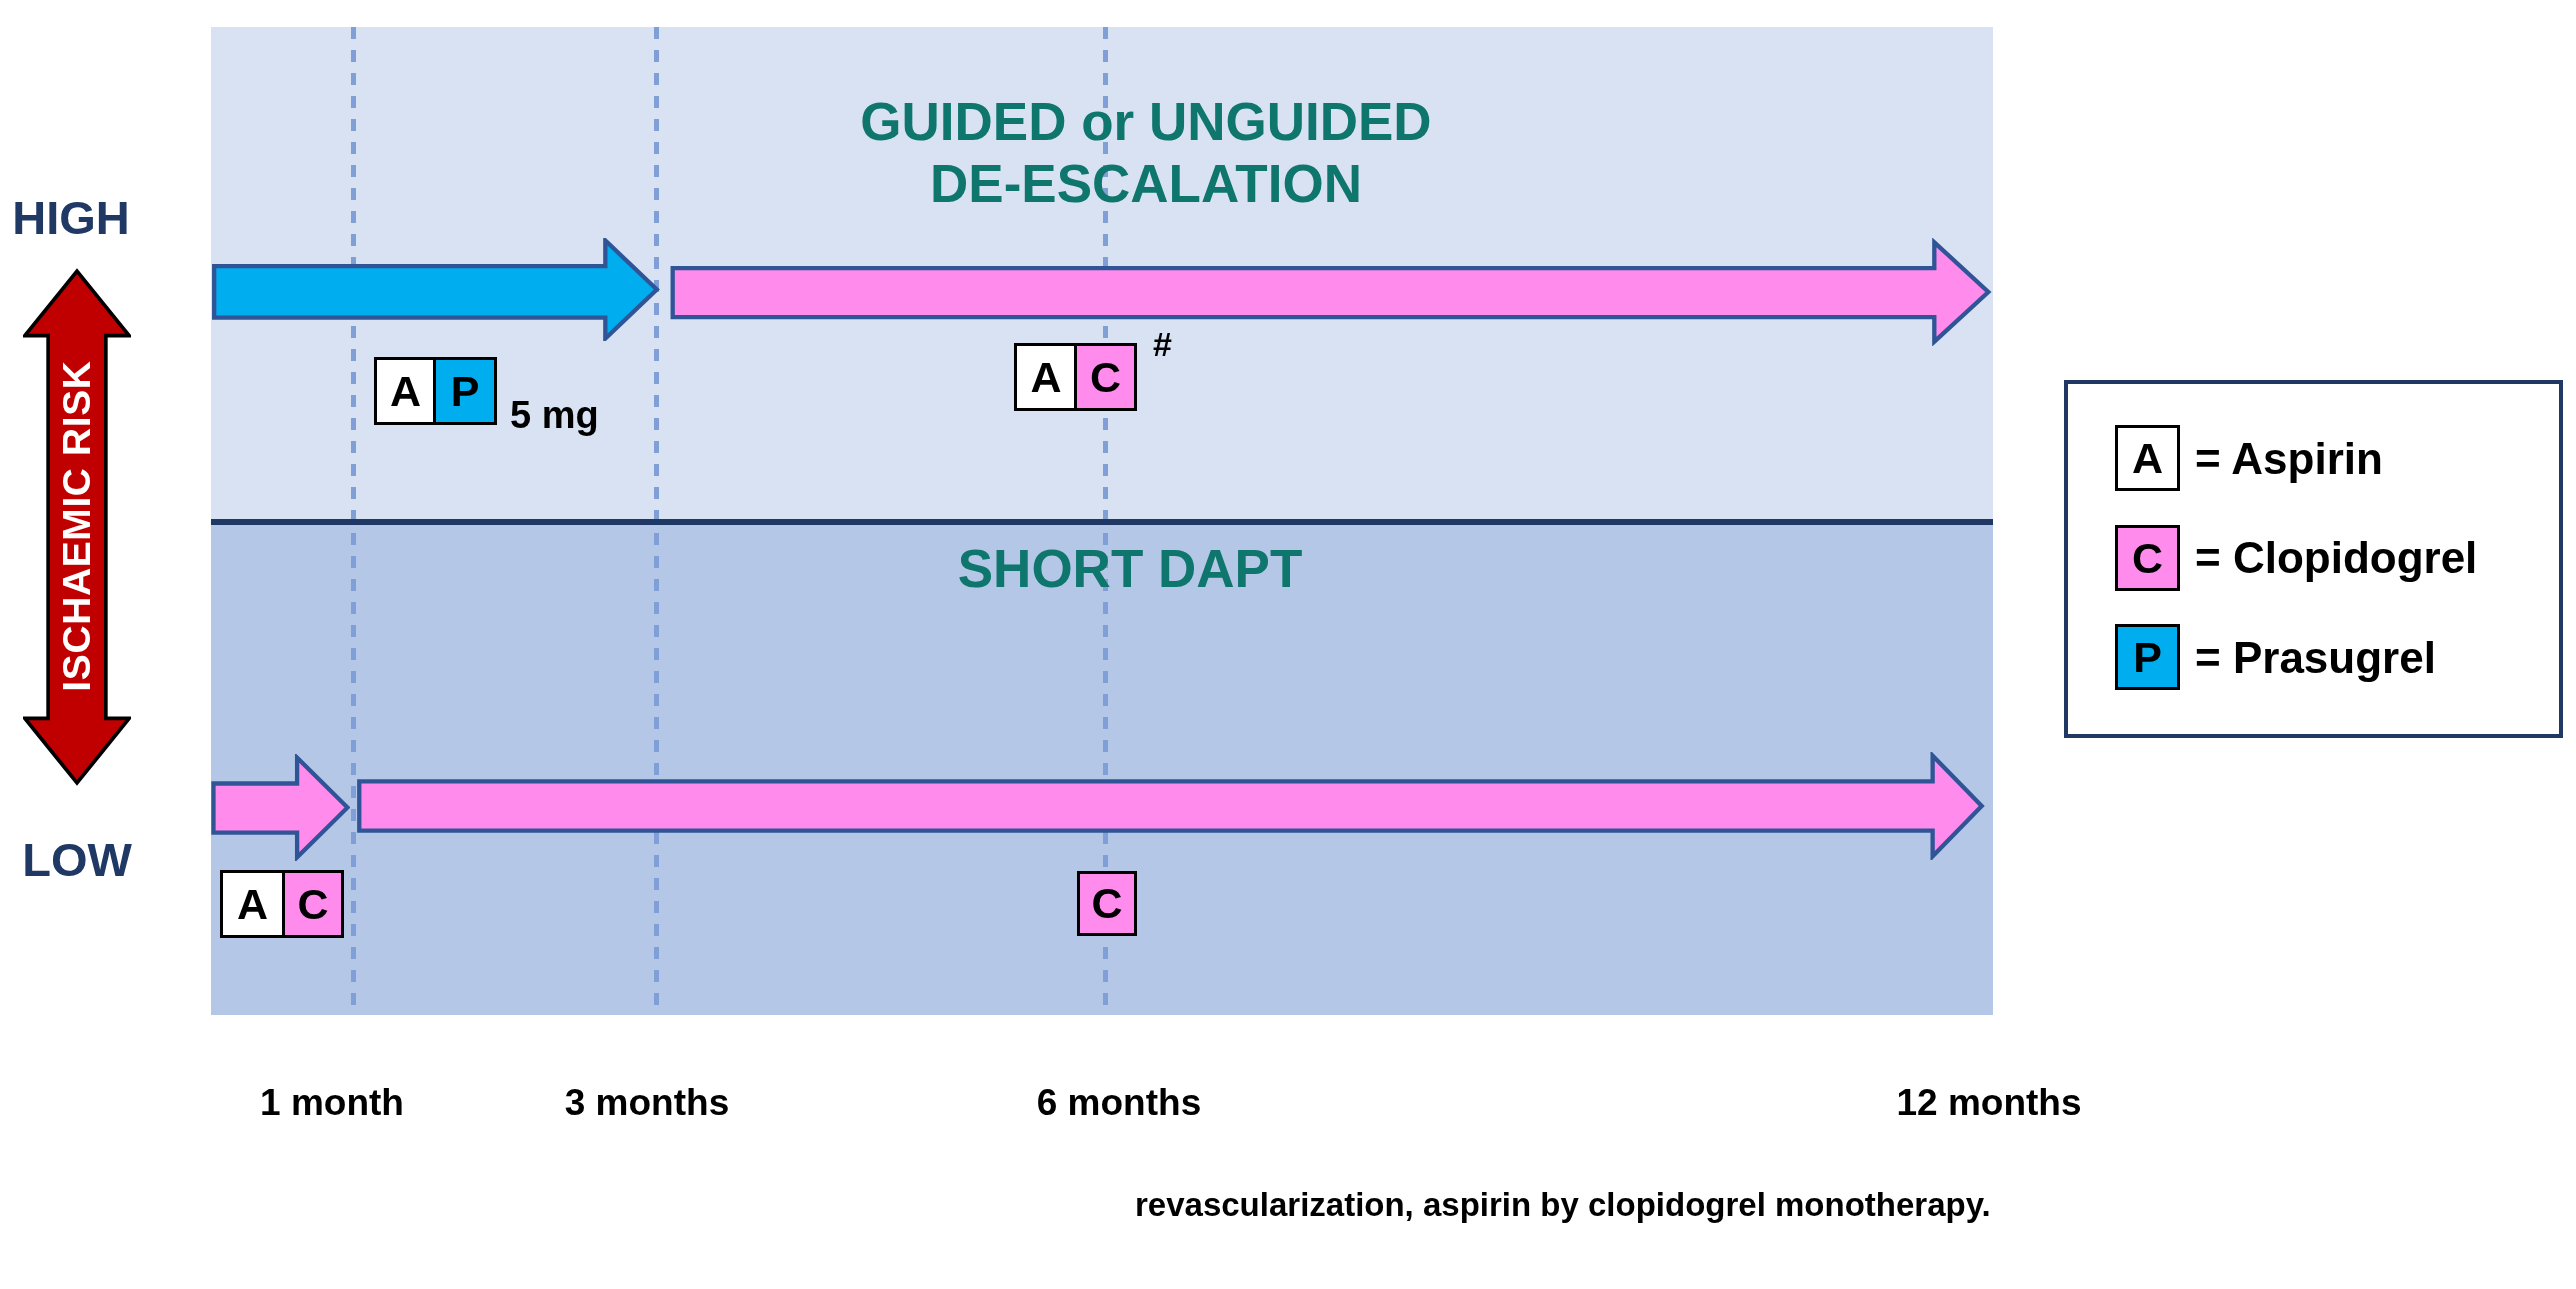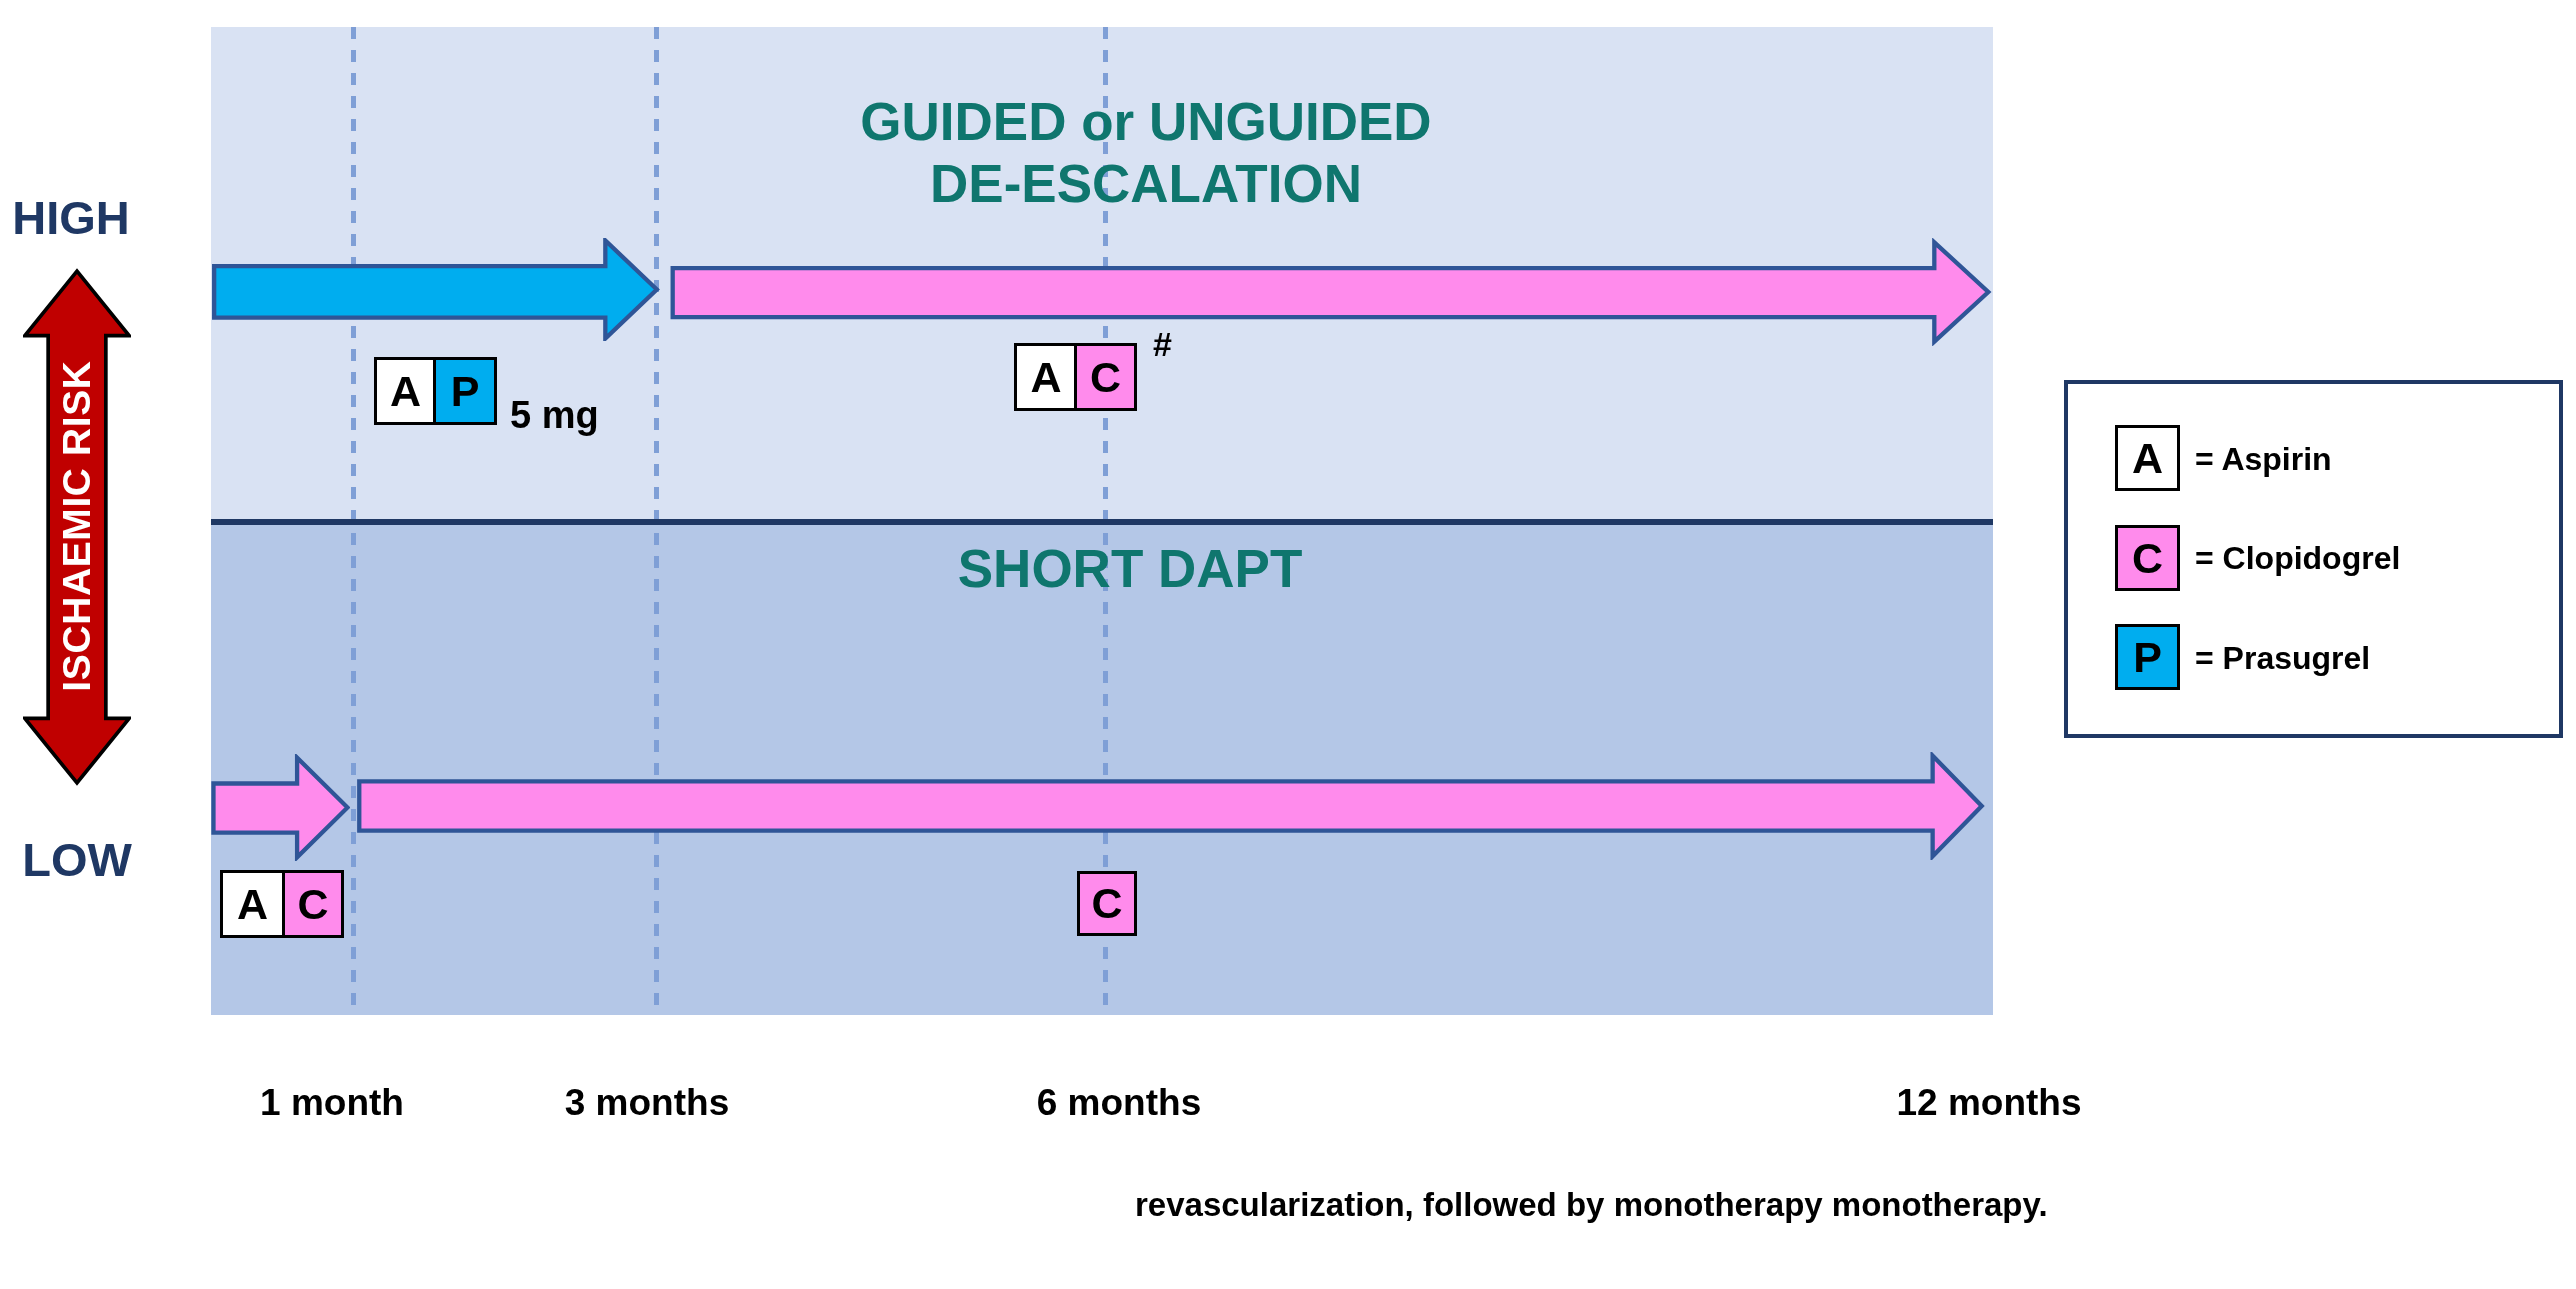--- a/index.html
+++ b/index.html
@@ -62,21 +62,21 @@
   .tick-1m{left:332px;} .tick-3m{left:647px;} .tick-6m{left:1119px;} .tick-12m{left:1989px;}
 
   
   .legend{position:absolute;left:2064px;top:380px;width:499px;height:358px;box-sizing:border-box;
           background:#FFFFFF;border:4.9px solid #1F3864;z-index:8;}
   .lg-chip{position:absolute;box-sizing:border-box;width:65px;height:66px;border:3.7px solid #000;
            display:flex;align-items:center;justify-content:center;font-weight:700;font-size:43px;color:#000;z-index:9;}
   .lg-a{left:2115px;top:425px;background:#FFFFFF;}
   .lg-c{left:2115px;top:525px;background:#FF8BEC;}
   .lg-p{left:2115px;top:624px;background:#00ADEF;}
-  .lg-label{position:absolute;left:2195px;transform:translateY(-50%);font-weight:700;font-size:32px;
+  .lg-label{position:absolute;left:2195px;transform:translateY(-50%);font-weight:700;font-size:44px;
             color:#000;white-space:nowrap;z-index:9;}
   .lg-label-a{top:459px;} .lg-label-c{top:558px;} .lg-label-p{top:658px;}
 
   
   .footnote{position:absolute;left:1135px;top:1180px;font-weight:700;font-size:33px;
             line-height:50px;color:#000;white-space:nowrap;}
 </style>
 </head>
 <body>
 
@@ -140,17 +140,17 @@
 
   <div class="legend"></div>
   <div class="lg-chip lg-a">A</div>
   <div class="lg-label lg-label-a">= Aspirin</div>
   <div class="lg-chip lg-c">C</div>
   <div class="lg-label lg-label-c">= Clopidogrel</div>
   <div class="lg-chip lg-p">P</div>
   <div class="lg-label lg-label-p">= Prasugrel</div>
 
   <div class="footnote">
-    <div>revascularization, followed by monotherapy monotherapy.</div>
+    <div>revascularization, aspirin by clopidogrel monotherapy.</div>
   </div>
 
 </div>
 
 
 </body></html>

